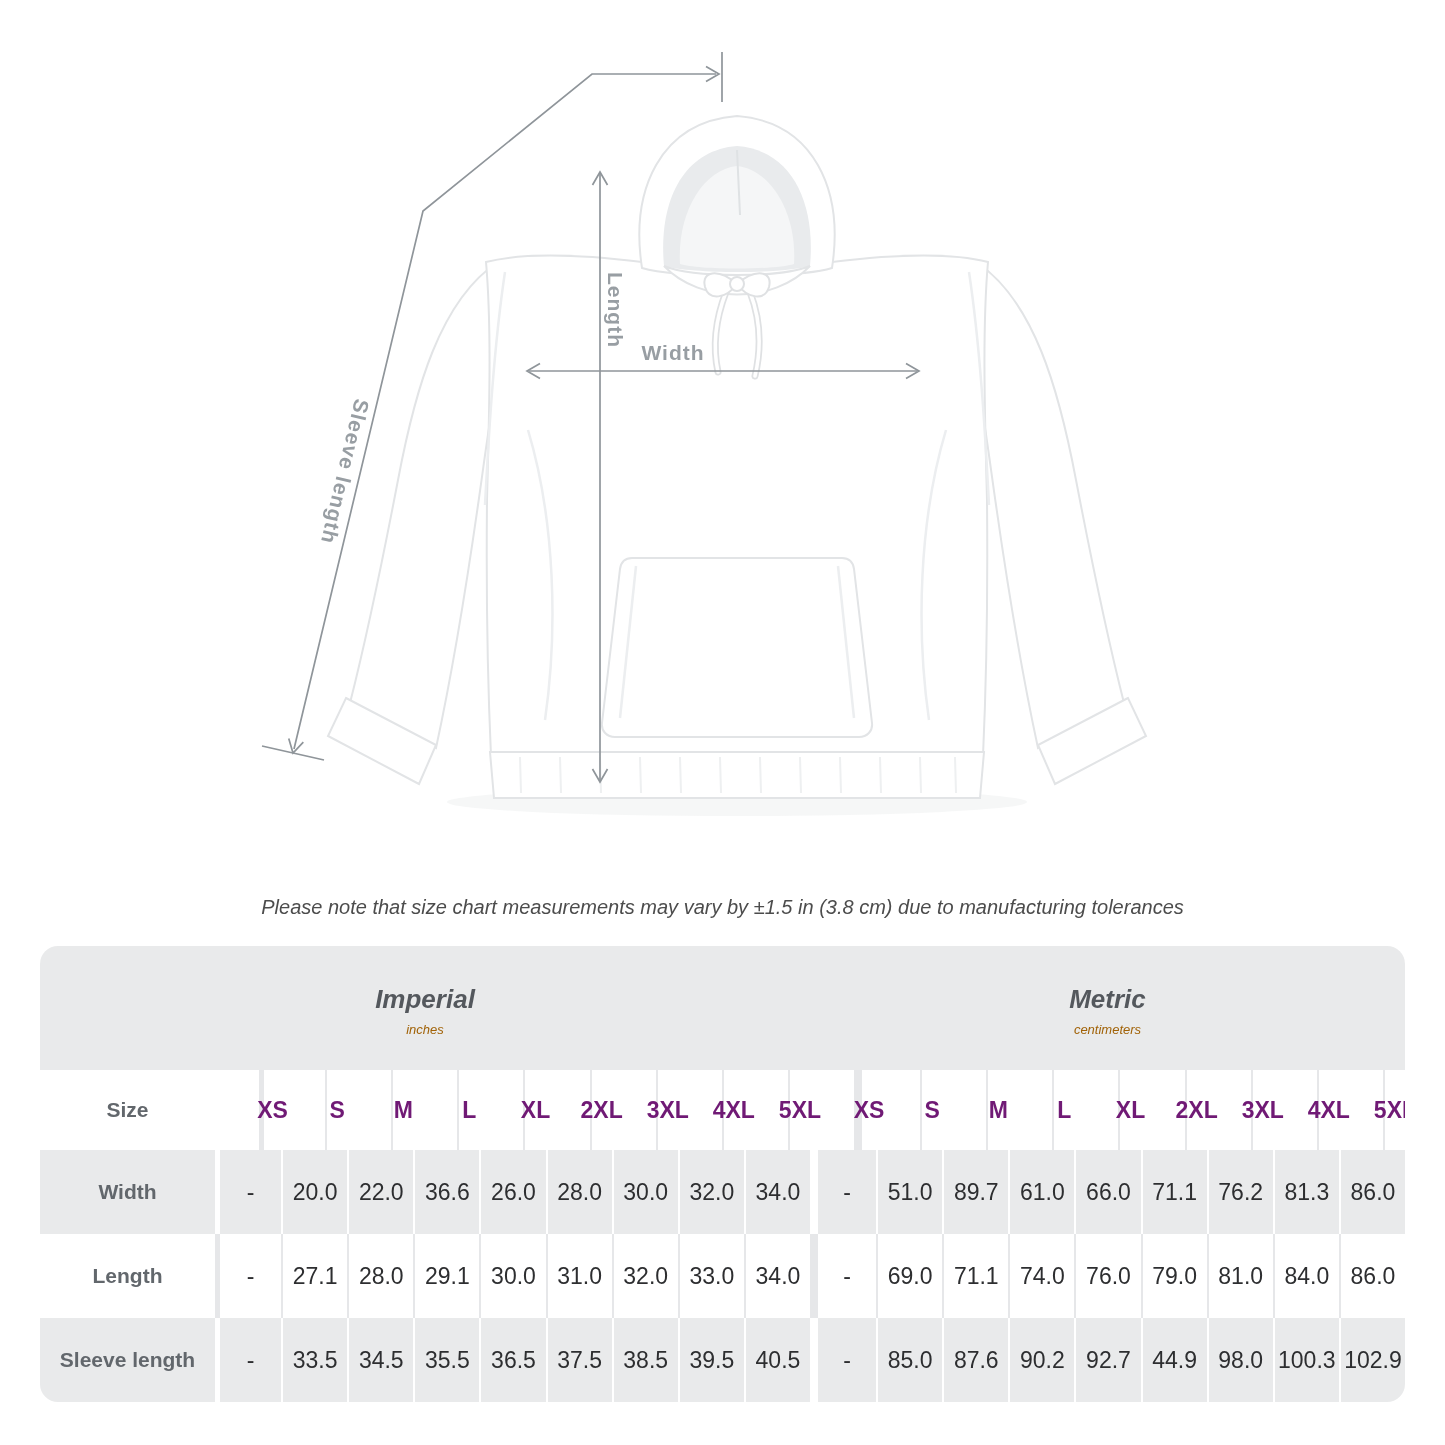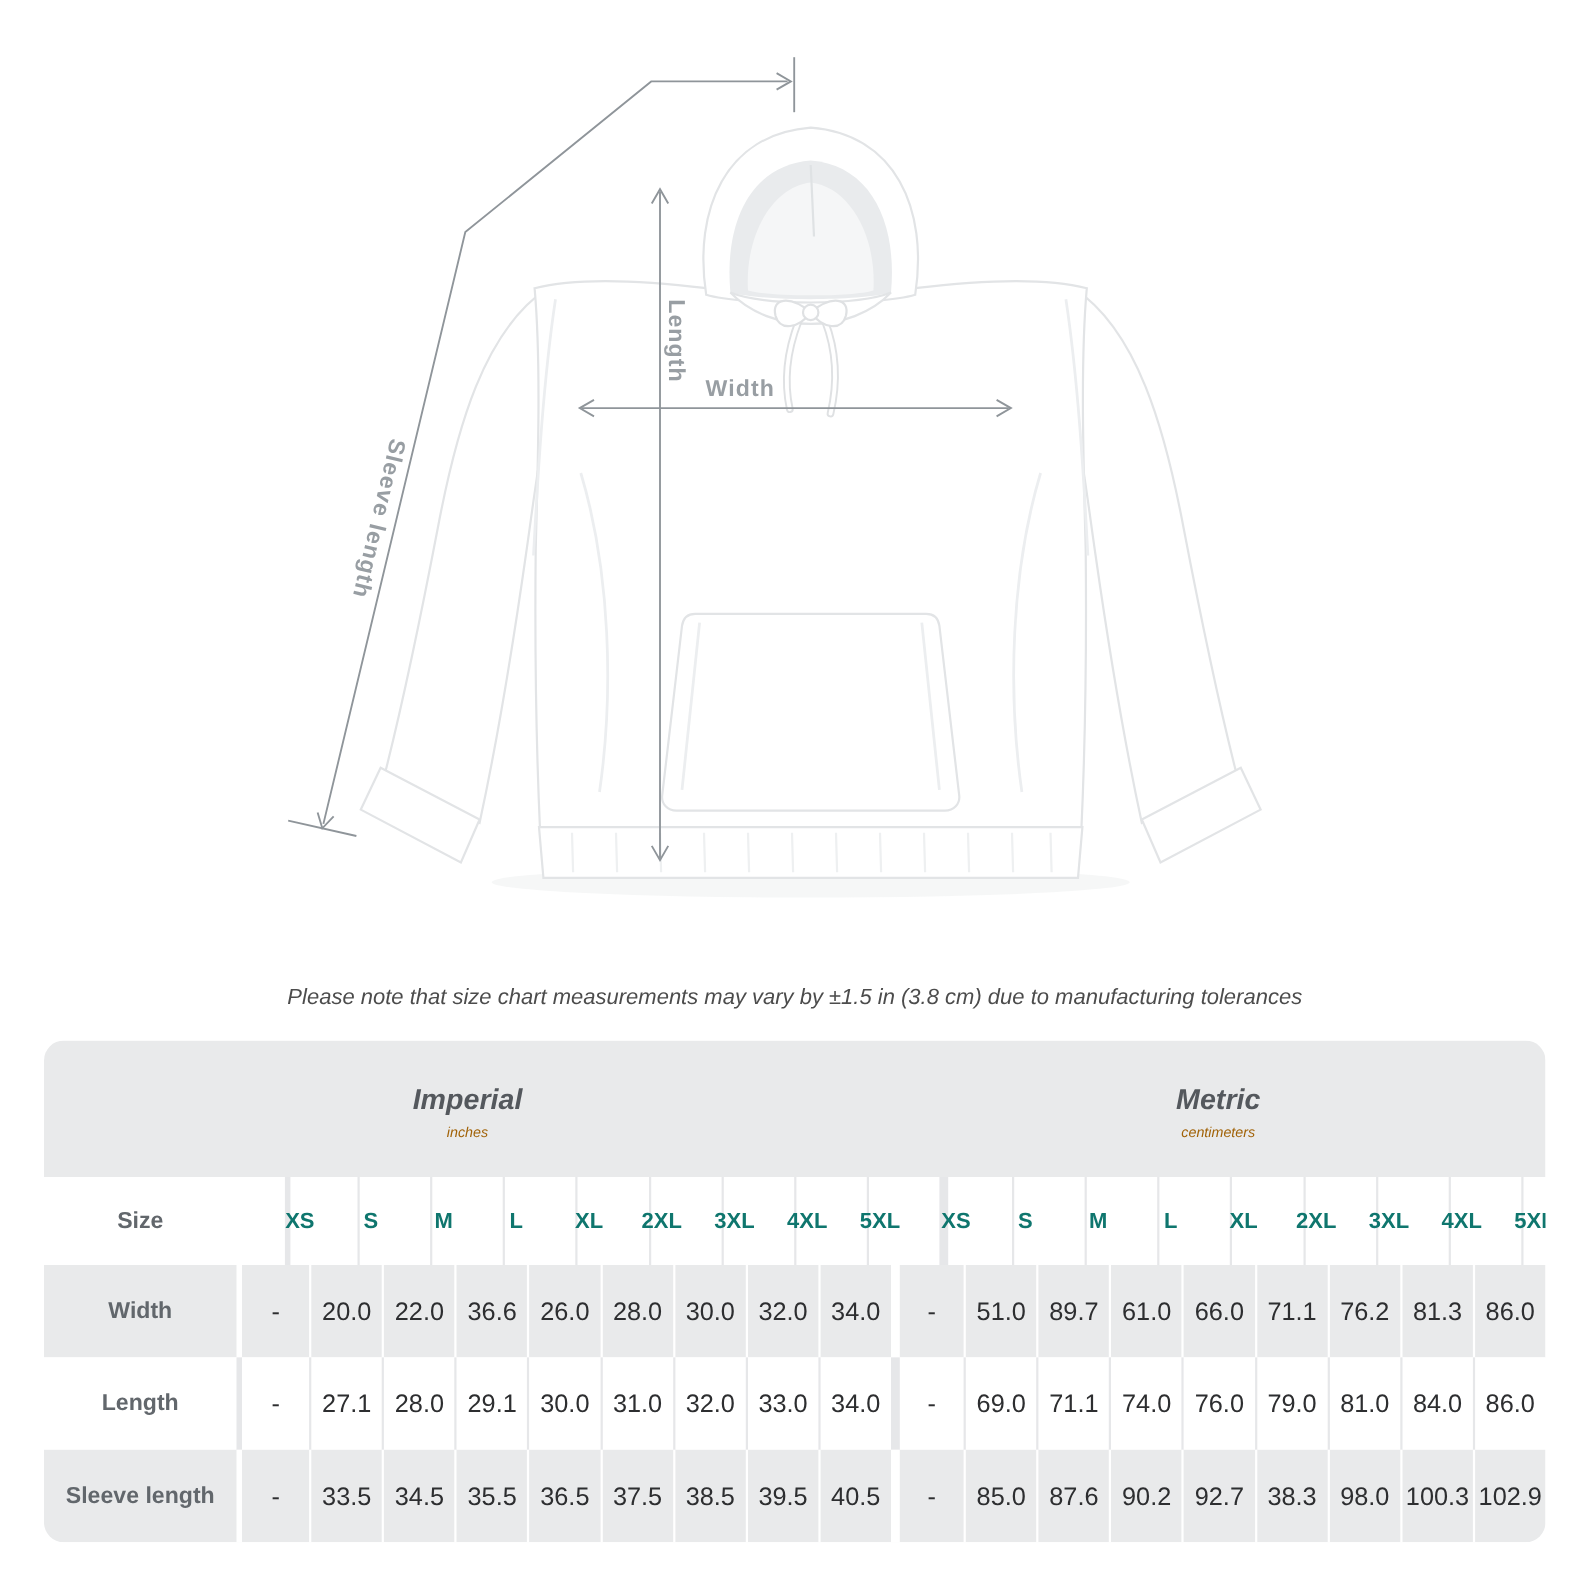--- a/index.html
+++ b/index.html
@@ -32,21 +32,21 @@
 
   .cell {
     display:flex; align-items:center; justify-content:center;
     box-sizing:border-box; min-width:0;
   }
   .group-cell { grid-column:span 10; flex-direction:column; justify-content:center; gap:7px; padding-top:4px; }
   .group-cell.second { grid-column:span 9; }
   .group-title { font-size:26px; font-weight:bold; font-style:italic; color:#54585d; }
   .group-sub   { font-size:13px; font-style:italic; color:#a16207; }
 
-  .head-cell  { font-size:20px; font-weight:bold; color:#0f766e; }
+  .head-cell  { font-size:23px; font-weight:bold; color:#701a75; }
   .label-cell { font-size:21px; font-weight:bold; color:#62676c; }
   .data-cell  { font-size:23px; color:#2d2e30; }
 
   .sep        { border-left:2px solid transparent; }
   .sep-size   { border-left:5px solid transparent; }
   .sep-metric { border-left:8px solid transparent; }
   .trow.white .sep, .trow.white .sep-size, .trow.white .sep-metric { border-color:#e6e7e9; }
   .trow.gray  .sep, .trow.gray  .sep-size, .trow.gray  .sep-metric { border-color:#ffffff; }
 
   
@@ -234,20 +234,20 @@
         <div class="cell data-cell sep">36.5</div>
         <div class="cell data-cell sep">37.5</div>
         <div class="cell data-cell sep">38.5</div>
         <div class="cell data-cell sep">39.5</div>
         <div class="cell data-cell sep">40.5</div>
         <div class="cell data-cell sep-metric">-</div>
         <div class="cell data-cell sep">85.0</div>
         <div class="cell data-cell sep">87.6</div>
         <div class="cell data-cell sep">90.2</div>
         <div class="cell data-cell sep">92.7</div>
-        <div class="cell data-cell sep">38.3</div>
+        <div class="cell data-cell sep">44.9</div>
         <div class="cell data-cell sep">98.0</div>
         <div class="cell data-cell sep">100.3</div>
         <div class="cell data-cell sep">102.9</div>
       </div>
   </div>
 
 </div>
 
 </body></html>

